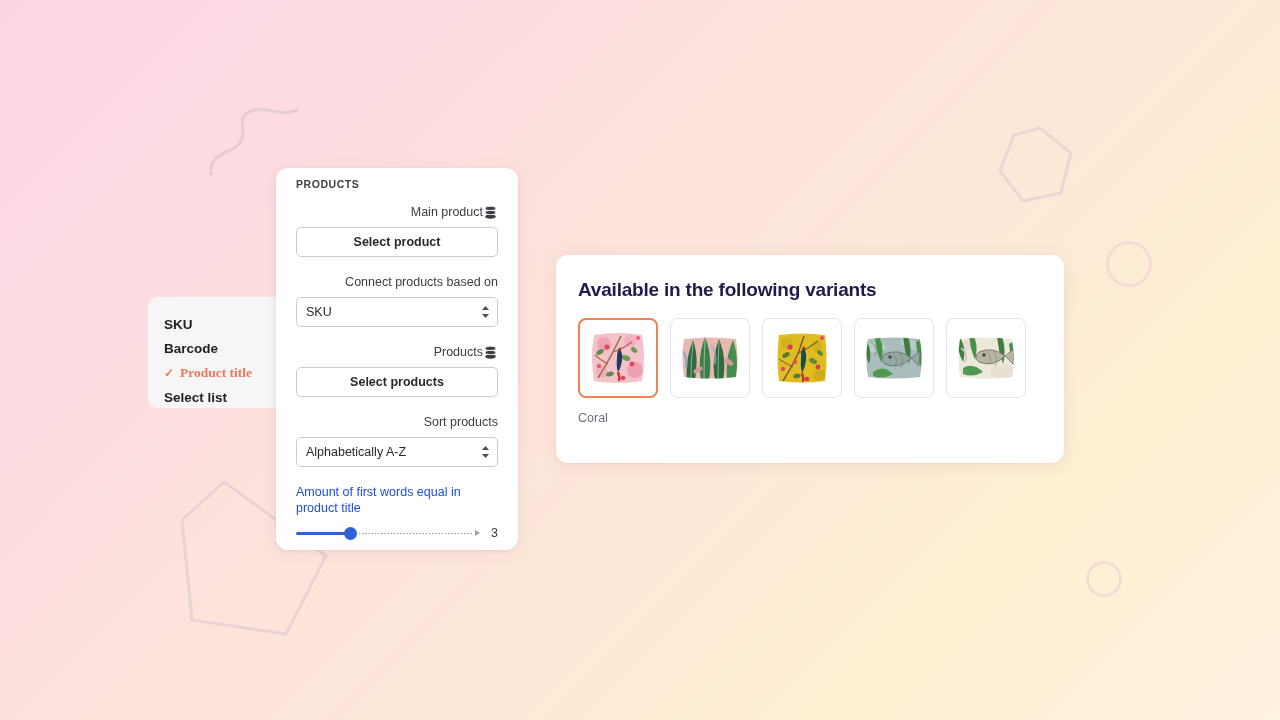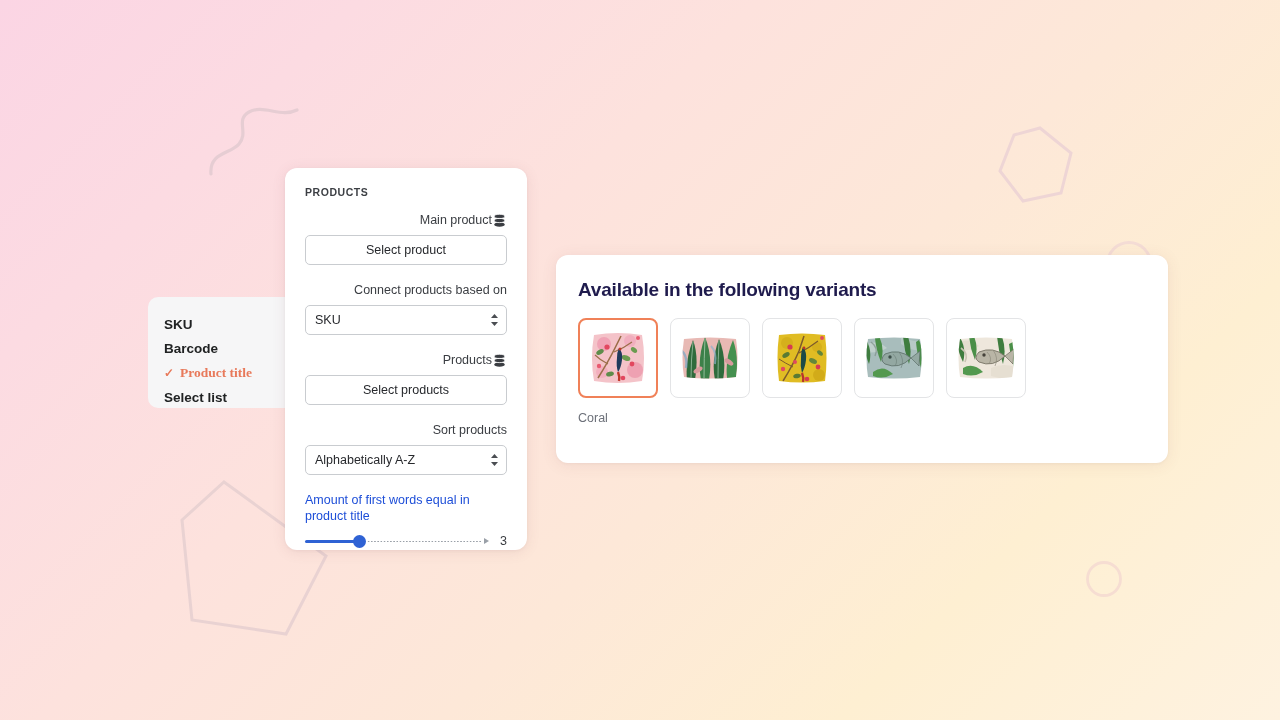--- a/index.html
+++ b/index.html
@@ -67,29 +67,29 @@
     width: 13px;
     color: #e8795a;
     font-size: 12px;
     font-weight: 700;
     margin-right: 3px;
   }
 
   
   .products-card {
     position: absolute;
-    left: 285px;
+    left: 276px;
     top: 168px;
     width: 242px;
     height: 382px;
     background: #ffffff;
     border-radius: 12px;
     box-shadow: 0 2px 14px rgba(120, 70, 80, 0.10),
                 0 1px 3px rgba(120, 70, 80, 0.06);
-    padding: 18px 20px 0 20px;
+    padding: 10px 20px 0 20px;
   }
 
   .section-title {
     font-size: 10.5px;
     font-weight: 700;
     letter-spacing: 0.55px;
     color: #3c3f44;
     margin-bottom: 14px;
   }
 
@@ -109,21 +109,21 @@
 
   .btn-select {
     display: block;
     width: 100%;
     height: 30px;
     background: #ffffff;
     border: 1px solid #c9ccd0;
     border-radius: 5px;
     font-family: "Liberation Sans", sans-serif;
     font-size: 12.5px;
-    font-weight: 400;
+    font-weight: 700;
     color: #27292d;
     cursor: pointer;
     margin-bottom: 17px;
   }
 
   .select-wrap {
     position: relative;
     width: 100%;
     height: 30px;
     margin-bottom: 17px;
@@ -212,21 +212,21 @@
     color: #3a3d42;
     min-width: 9px;
     text-align: right;
   }
 
   
   .variants-card {
     position: absolute;
     left: 556px;
     top: 255px;
-    width: 612px;
+    width: 508px;
     height: 208px;
     background: #ffffff;
     border-radius: 12px;
     box-shadow: 0 2px 16px rgba(120, 70, 80, 0.09),
                 0 1px 3px rgba(120, 70, 80, 0.05);
     padding: 24px 22px 0 22px;
   }
   .variants-heading {
     font-size: 19px;
     font-weight: 700;

